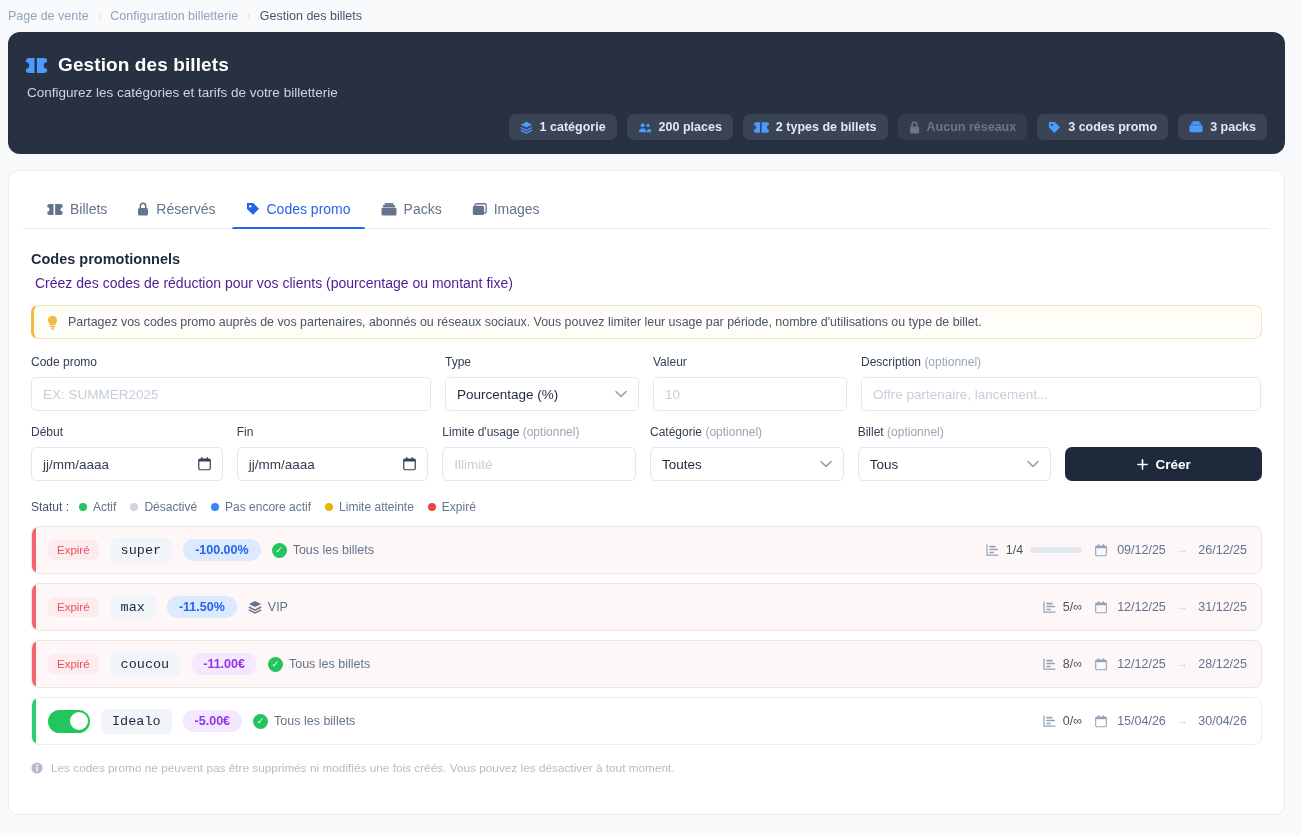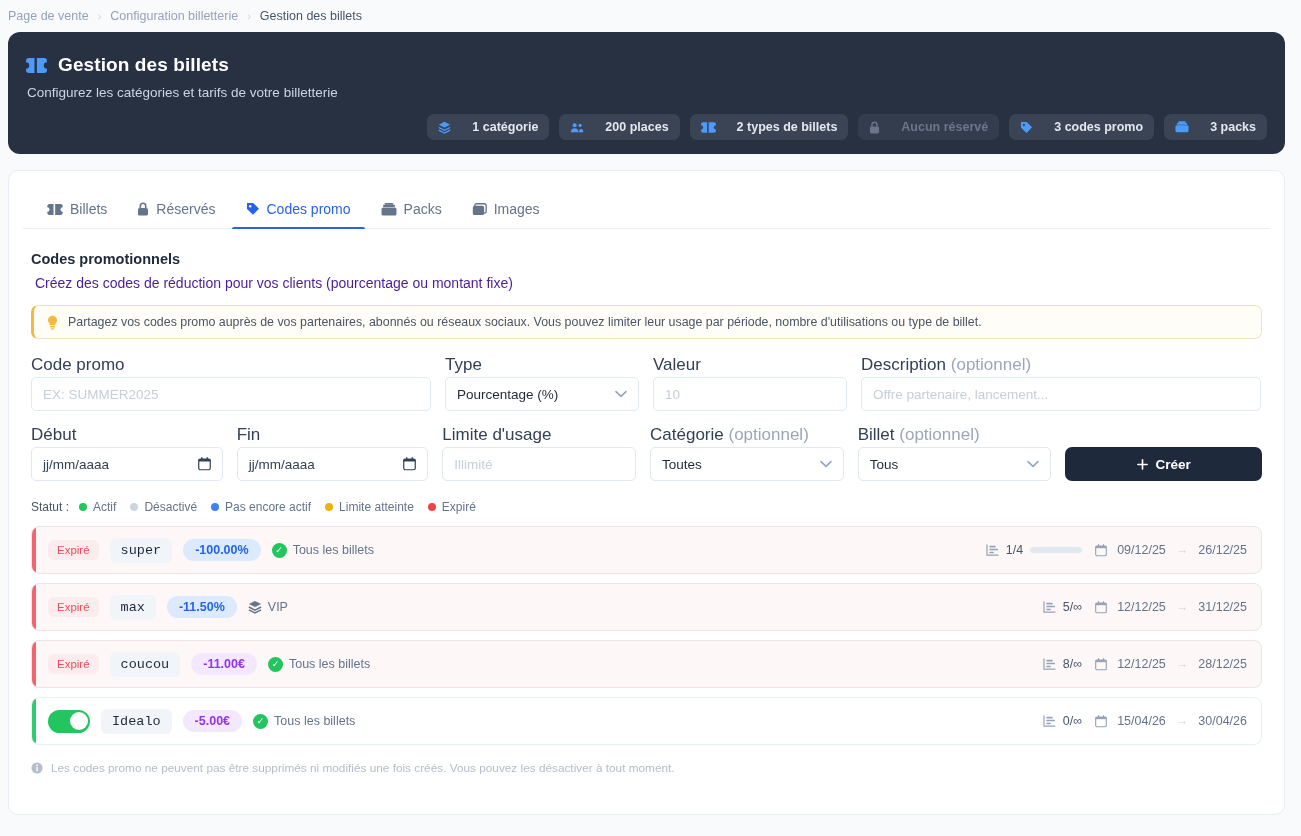--- a/index.html
+++ b/index.html
@@ -41,21 +41,21 @@
   }
   .hero-sub {
     margin-top: 9px; margin-left: 1px;
     font-size: 13.5px; color:#cbd5e1;
   }
   .hero-badges {
     position:absolute; right: 18px; bottom: 14px;
     display:flex; align-items:center; gap:10px;
   }
   .badge {
-    display:flex; align-items:center; gap:21px;
+    display:flex; align-items:center; gap:7px;
     background:#3a4455;
     border-radius: 7px;
     padding: 6px 11px;
     font-size: 12.5px; font-weight:bold;
     color:#e2e8f0;
     white-space:nowrap;
   }
   .badge.muted { color:#6b7687; background:#333d4e; }
   .badge .ic { display:inline-flex; }
 
@@ -102,21 +102,21 @@
     display:flex; align-items:center; gap:9px;
     padding: 0 12px;
     font-size: 12.4px; color:#4a5568;
   }
 
   
   .form { margin: 16px 8px 0 8px; }
   .frow { display:flex; gap:14px; }
   .frow + .frow { margin-top: 14px; }
   .field { display:flex; flex-direction:column; }
-  .flabel { font-size:17px; color:#334155; margin-bottom: 7px; height:15px; }
+  .flabel { font-size:12px; color:#334155; margin-bottom: 7px; height:15px; }
   .flabel .opt { color:#9aa7b8; }
   .ctl {
     height: 34px;
     border:1px solid #e2e8f0;
     border-radius: 5px;
     background:#ffffff;
     display:flex; align-items:center;
     padding: 0 11px;
     font-size: 13.5px;
     color:#1e293b;
@@ -277,21 +277,21 @@
         </span>
         <span>2 types de billets</span>
       </div>
       <div class="badge muted">
         <span class="ic">
           <svg width="11" height="13" viewBox="0 0 12 14">
               <rect x="1" y="6" width="10" height="7.5" rx="1.6" fill="#6b7687"></rect>
               <path d="M3.3 6V4a2.7 2.7 0 015.4 0v2" stroke="#6b7687" stroke-width="1.6" fill="none"></path>
             </svg>
         </span>
-        <span>Aucun réservé</span>
+        <span>Aucun réseaux</span>
       </div>
       <div class="badge">
         <span class="ic">
           <svg width="13" height="13" viewBox="0 0 14 14">
               <path d="M1 1h6.2L13 6.8 7 12.8 1 7z" fill="#4b9bff"></path>
               <circle cx="4.2" cy="4.2" r="1.2" fill="#3a4455"></circle>
             </svg>
         </span>
         <span>3 codes promo</span>
       </div>

